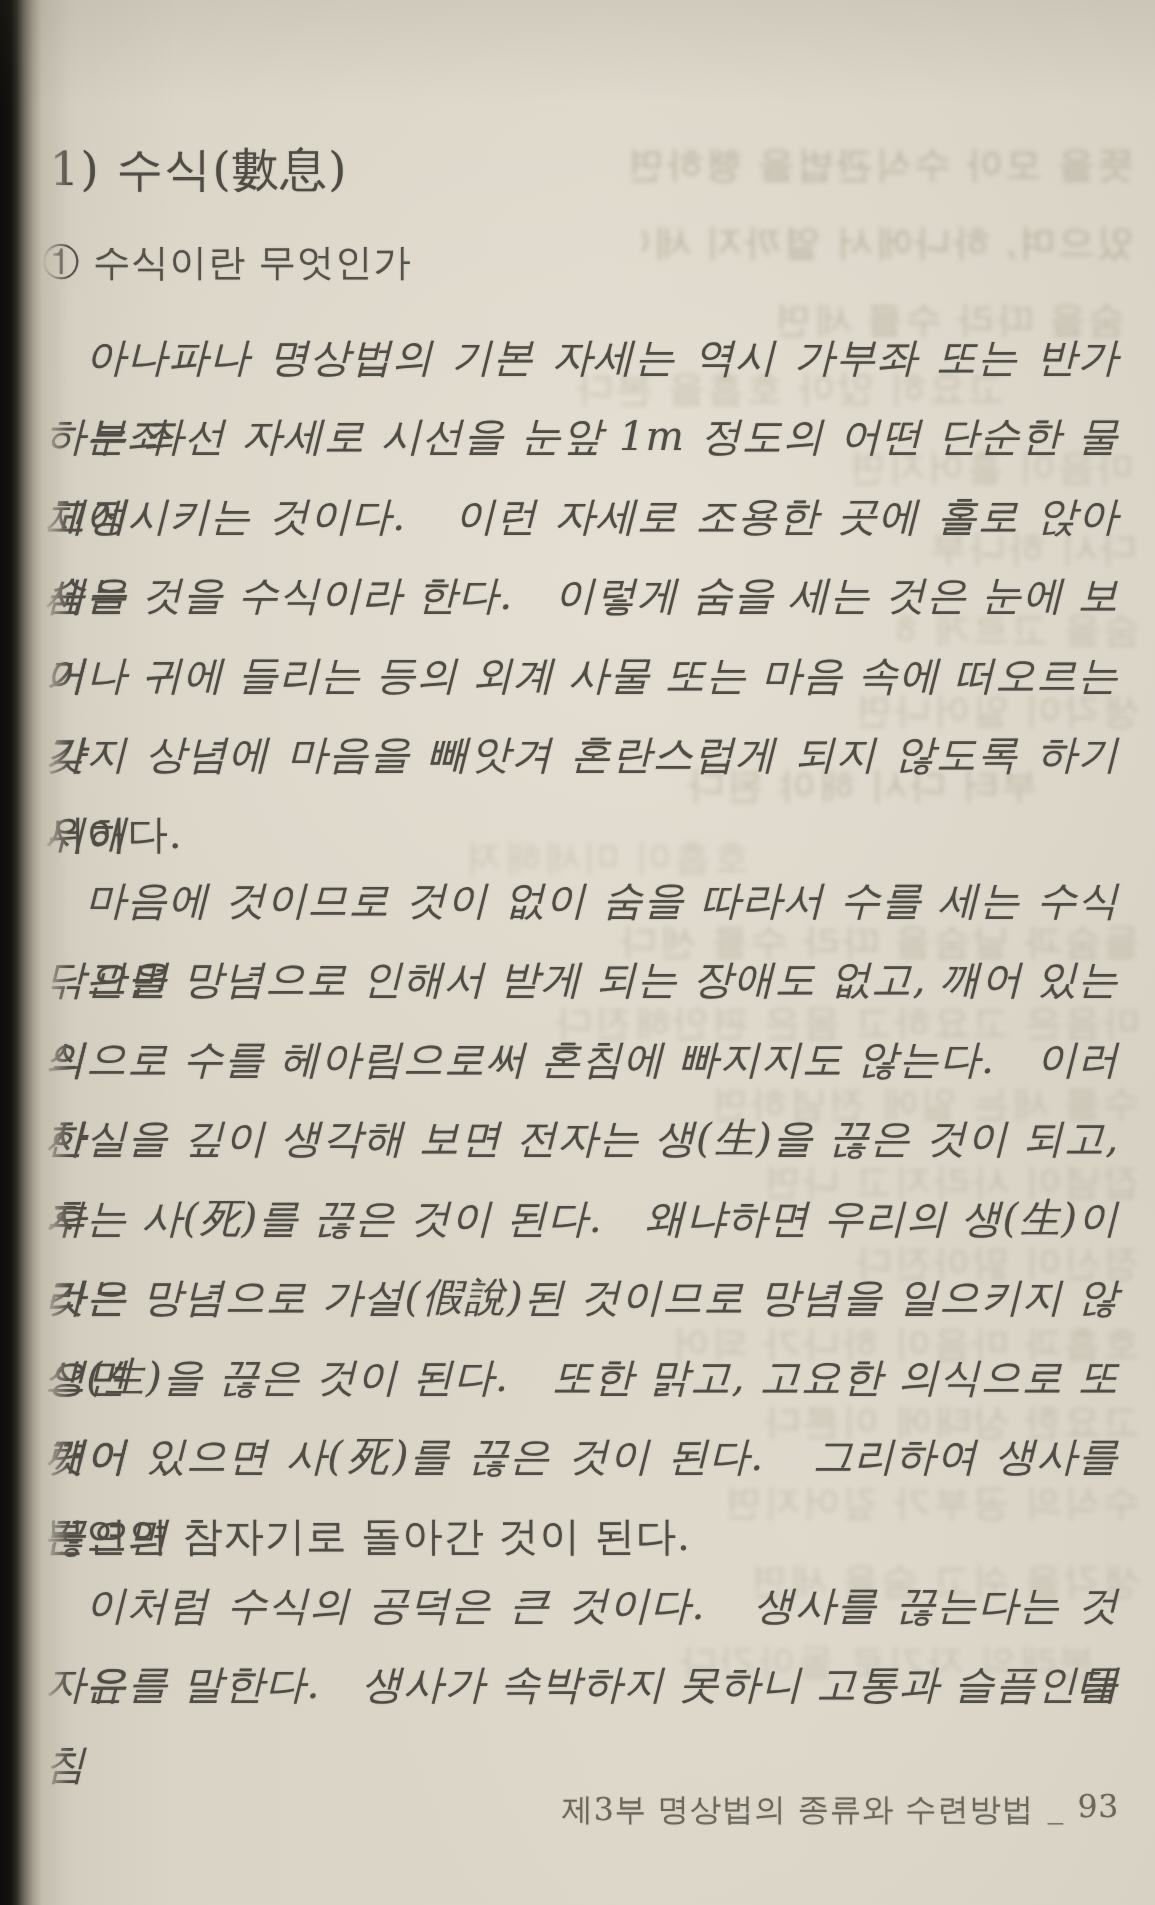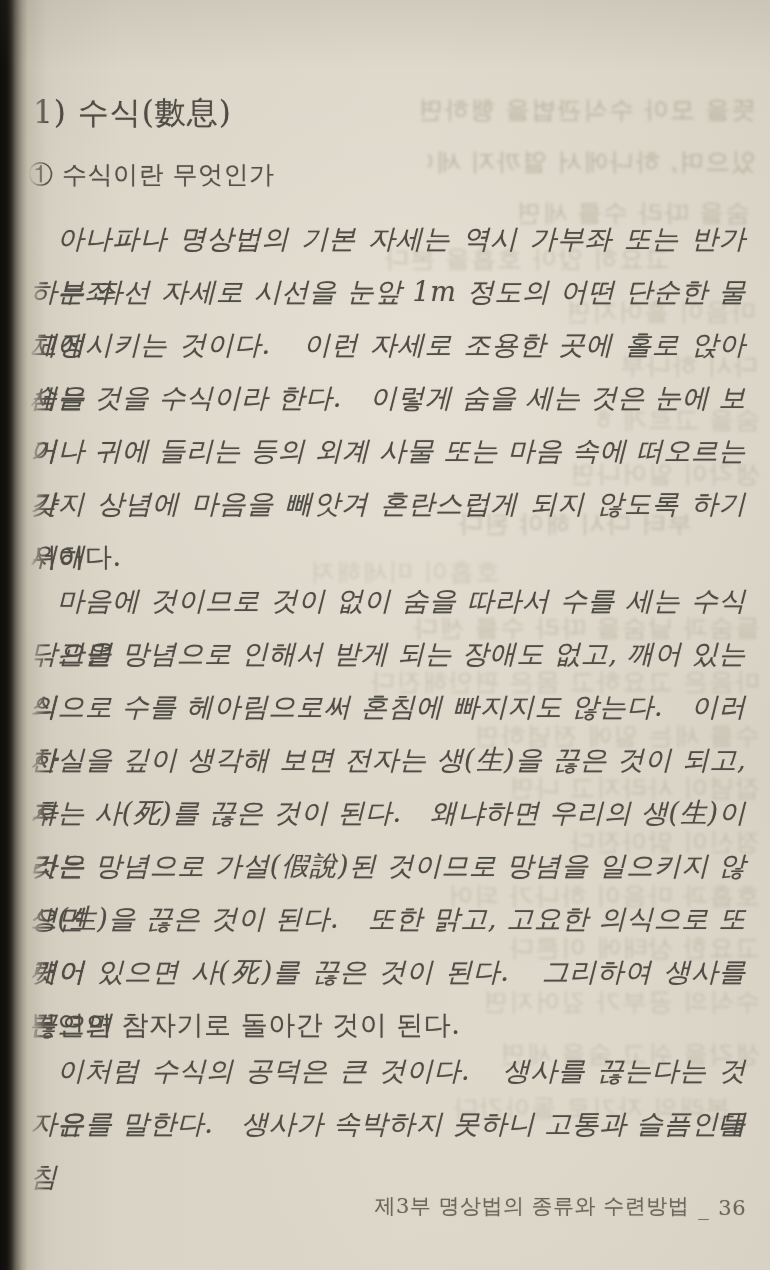--- a/index.html
+++ b/index.html
@@ -48,21 +48,21 @@
     height:53px;line-height:53px;
     font-size:27px;color:#504d46;
     letter-spacing:0.5px;
     text-shadow:0 0 1px rgba(80,77,70,0.40);
     white-space:nowrap;
   }
   .line.just{text-align:justify;text-align-last:justify;white-space:normal;font-style:italic;}
   .line.indent{padding-left:27px;}
   .footer{
     position:absolute;right:24px;top:1192px;
-    display:flex;gap:9px;align-items:flex-end;
+    display:flex;gap:9px;align-items:flex-start;
     font-size:21px;color:#6b675b;letter-spacing:0.5px;
     text-shadow:0 0 1px rgba(107,103,91,0.35);
   }
   .ghost-layer{position:absolute;inset:0;pointer-events:none;}
   .ghost{
     position:absolute;height:32px;line-height:32px;
     font-size:25px;color:#9a917c;
     transform:scaleX(-1);
     filter:blur(1.6px);
     white-space:nowrap;overflow:hidden;
@@ -122,18 +122,18 @@
       </div>
       <div class="paragraph p2">
         <div class="line just indent">이처럼 수식의 공덕은 큰 것이다.　생사를 끊는다는 것은 대</div>
         <div class="line just">자유를 말한다.　생사가 속박하지 못하니 고통과 슬픔인들 침</div>
       </div>
     </div>
 
   <div class="footer">
     <span>제3부 명상법의 종류와 수련방법</span>
     <span>_</span>
-    <span>36</span>
+    <span>93</span>
   </div>
 
   <div class="spine-shadow"></div>
   <div class="top-vignette"></div>
 </div>
 
 </body></html>

